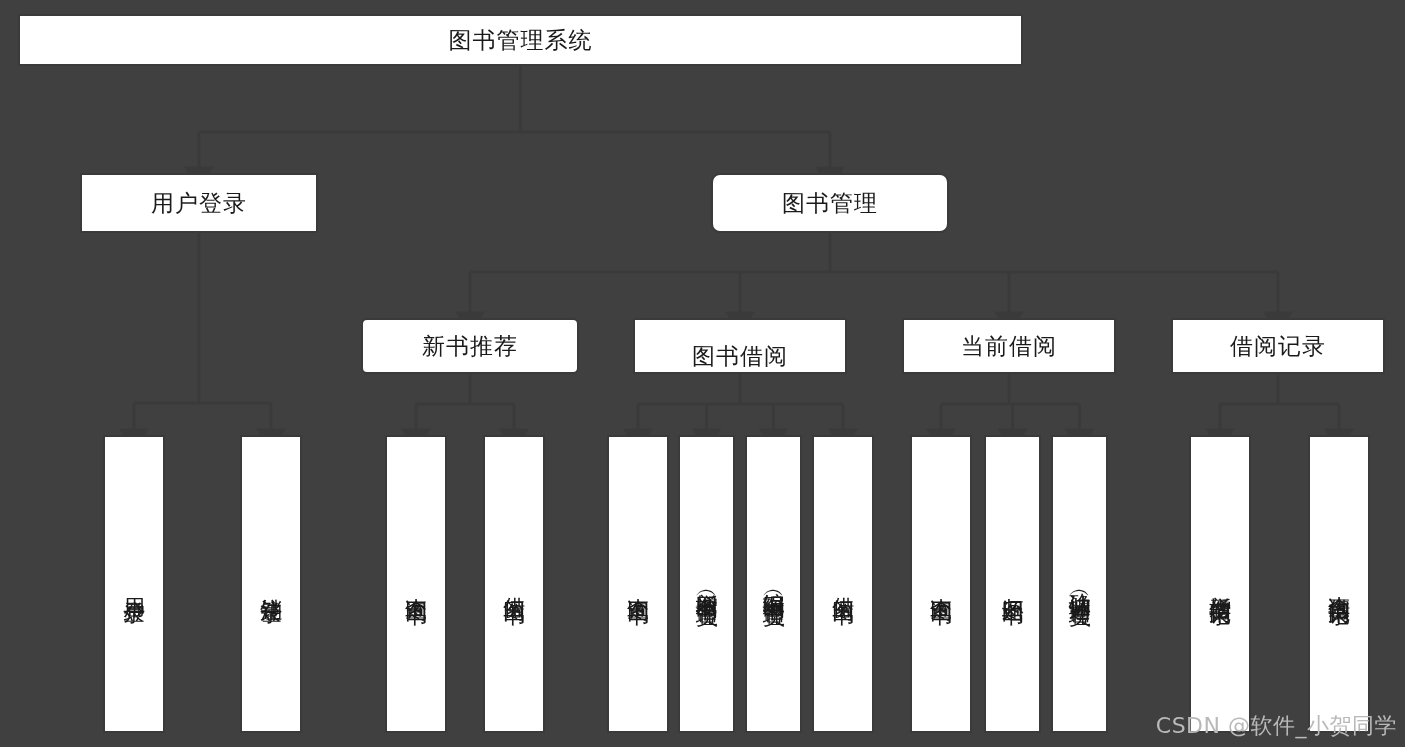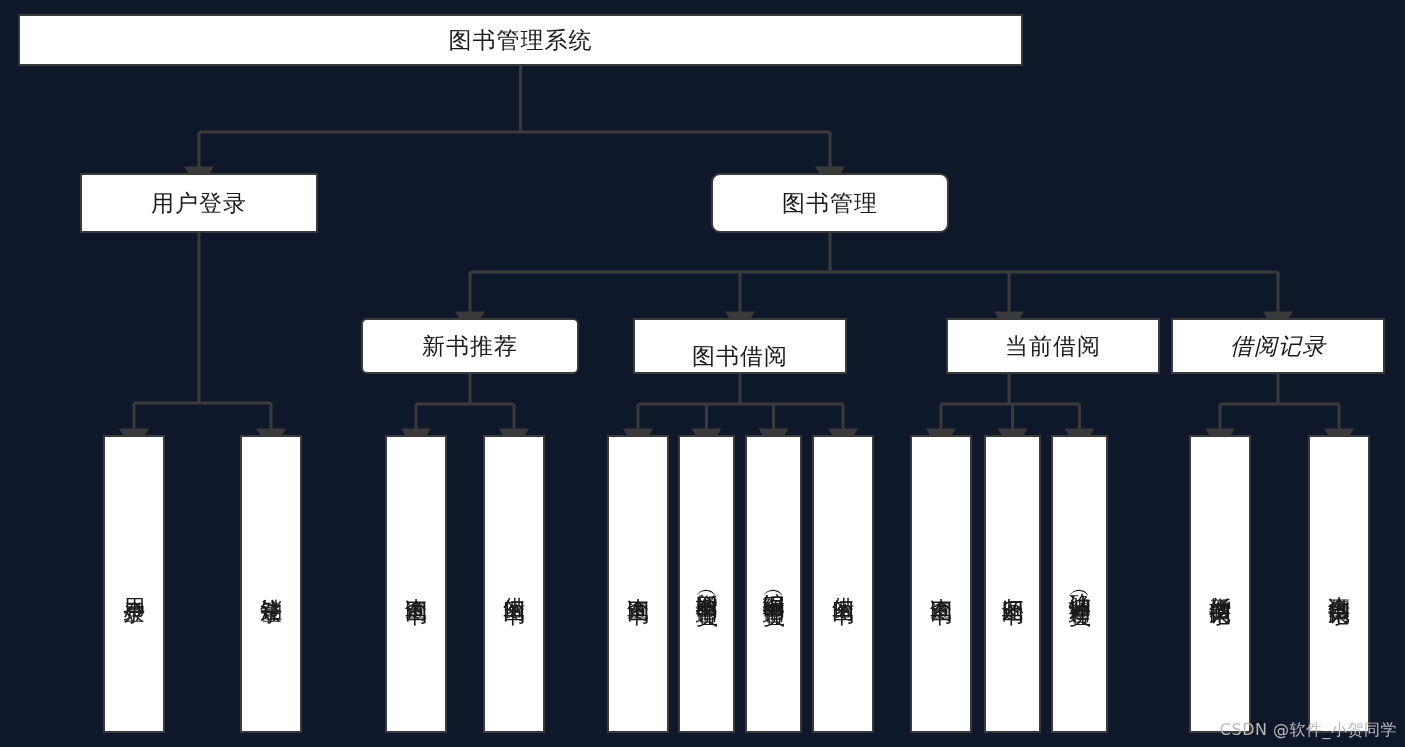--- a/index.html
+++ b/index.html
@@ -8,21 +8,21 @@
     padding: 0;
     background: #ffffff;
   }
   body {
     font-family: "DejaVu Sans", "Liberation Sans", sans-serif;
   }
   #canvas {
     position: relative;
     width: 1405px;
     height: 747px;
-    background: #0f172a;
+    background: #404040;
     overflow: hidden;
   }
   #wires {
     position: absolute;
     left: 0;
     top: 0;
     width: 1405px;
     height: 747px;
     pointer-events: none;
   }
@@ -51,21 +51,21 @@
     text-align: center;
     white-space: nowrap;
   }
   .node .hlabel {
     white-space: nowrap;
   }
   #watermark {
     position: absolute;
     right: 8px;
     bottom: 6px;
-    font-size: 16px;
+    font-size: 22px;
     color: #b9b9b9;
     letter-spacing: 0.5px;
     white-space: nowrap;
     margin-left: 12px;
   }
 </style>
 </head>
 <body>
 
 <div id="canvas">
@@ -122,24 +122,24 @@
       </div>
       <div class="node horiz" style="left: 711px; top: 173px; width: 238px; height: 60px; border-radius: 9px;">
         <span class="hlabel">图书管理</span>
       </div>
       <div class="node horiz" style="left: 361px; top: 318px; width: 218px; height: 56px; border-radius: 6px;">
         <span class="hlabel">新书推荐</span>
       </div>
       <div class="node horiz" style="left: 633px; top: 318px; width: 214px; height: 56px; align-items: flex-end;">
         <span class="hlabel">图书借阅</span>
       </div>
-      <div class="node horiz" style="left: 902px; top: 318px; width: 214px; height: 56px; margin-left: 44px;">
+      <div class="node horiz" style="left: 902px; top: 318px; width: 214px; height: 56px;">
         <span class="hlabel">当前借阅</span>
       </div>
-      <div class="node horiz" style="left: 1171px; top: 318px; width: 214px; height: 56px; font-style: italic;">
+      <div class="node horiz" style="left: 1171px; top: 318px; width: 214px; height: 56px;">
         <span class="hlabel">借阅记录</span>
       </div>
       <div class="node vert" style="left: 103px; top: 435px; width: 62px; height: 298px;">
         <span class="vlabel">用户登录</span>
       </div>
       <div class="node vert" style="left: 240px; top: 435px; width: 62px; height: 298px;">
         <span class="vlabel">注销登录</span>
       </div>
       <div class="node vert" style="left: 385px; top: 435px; width: 62px; height: 298px;">
         <span class="vlabel">查询图书</span>

